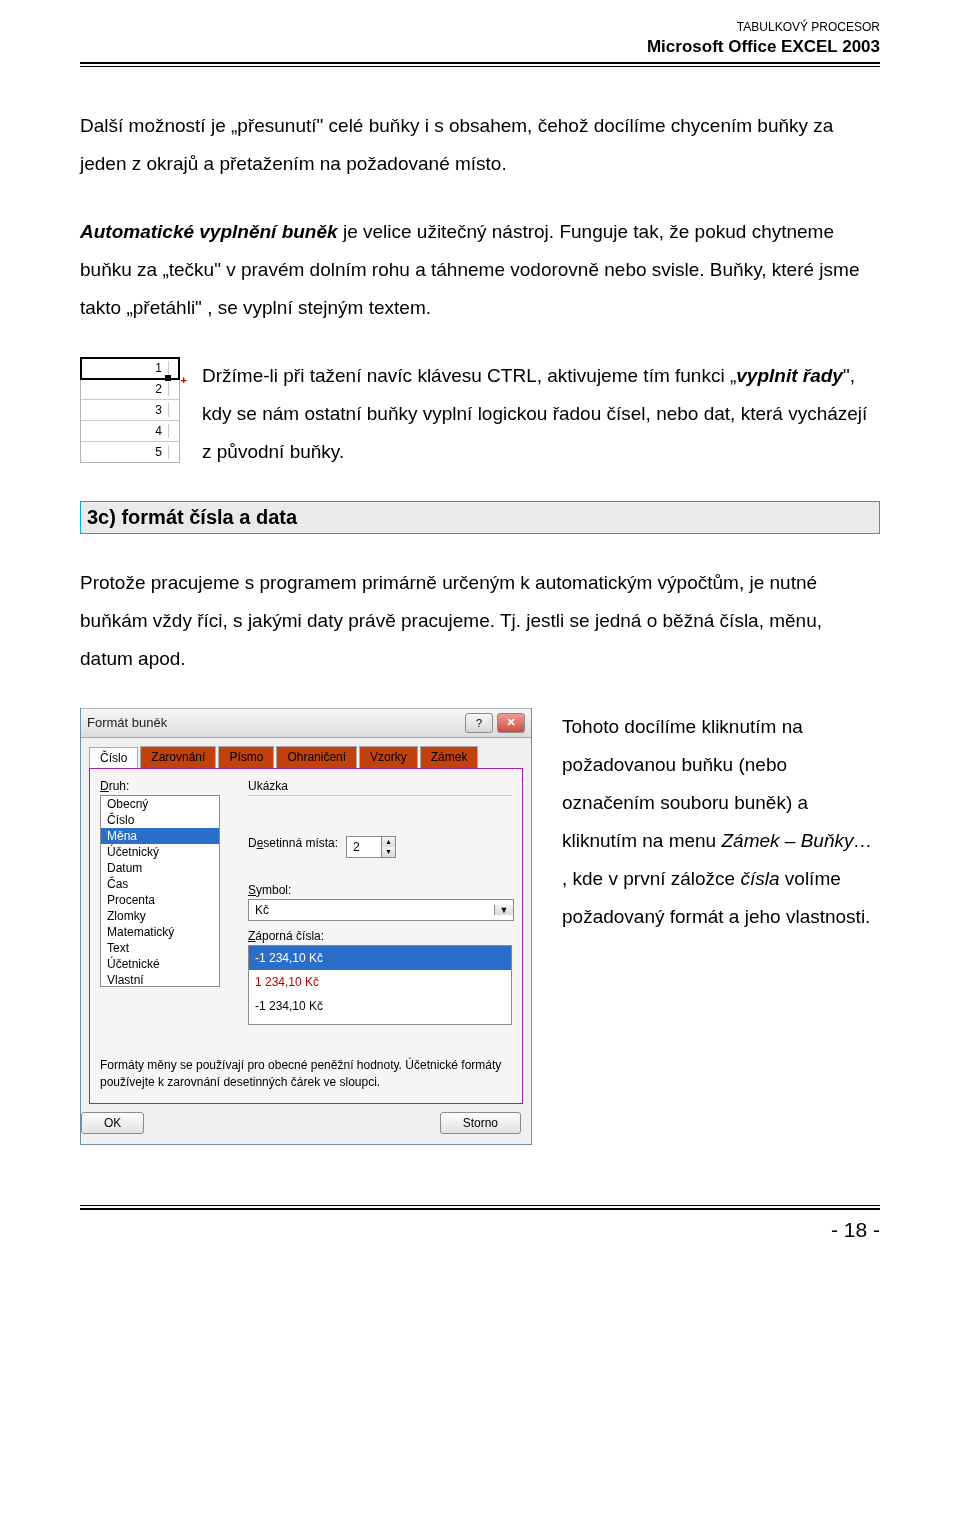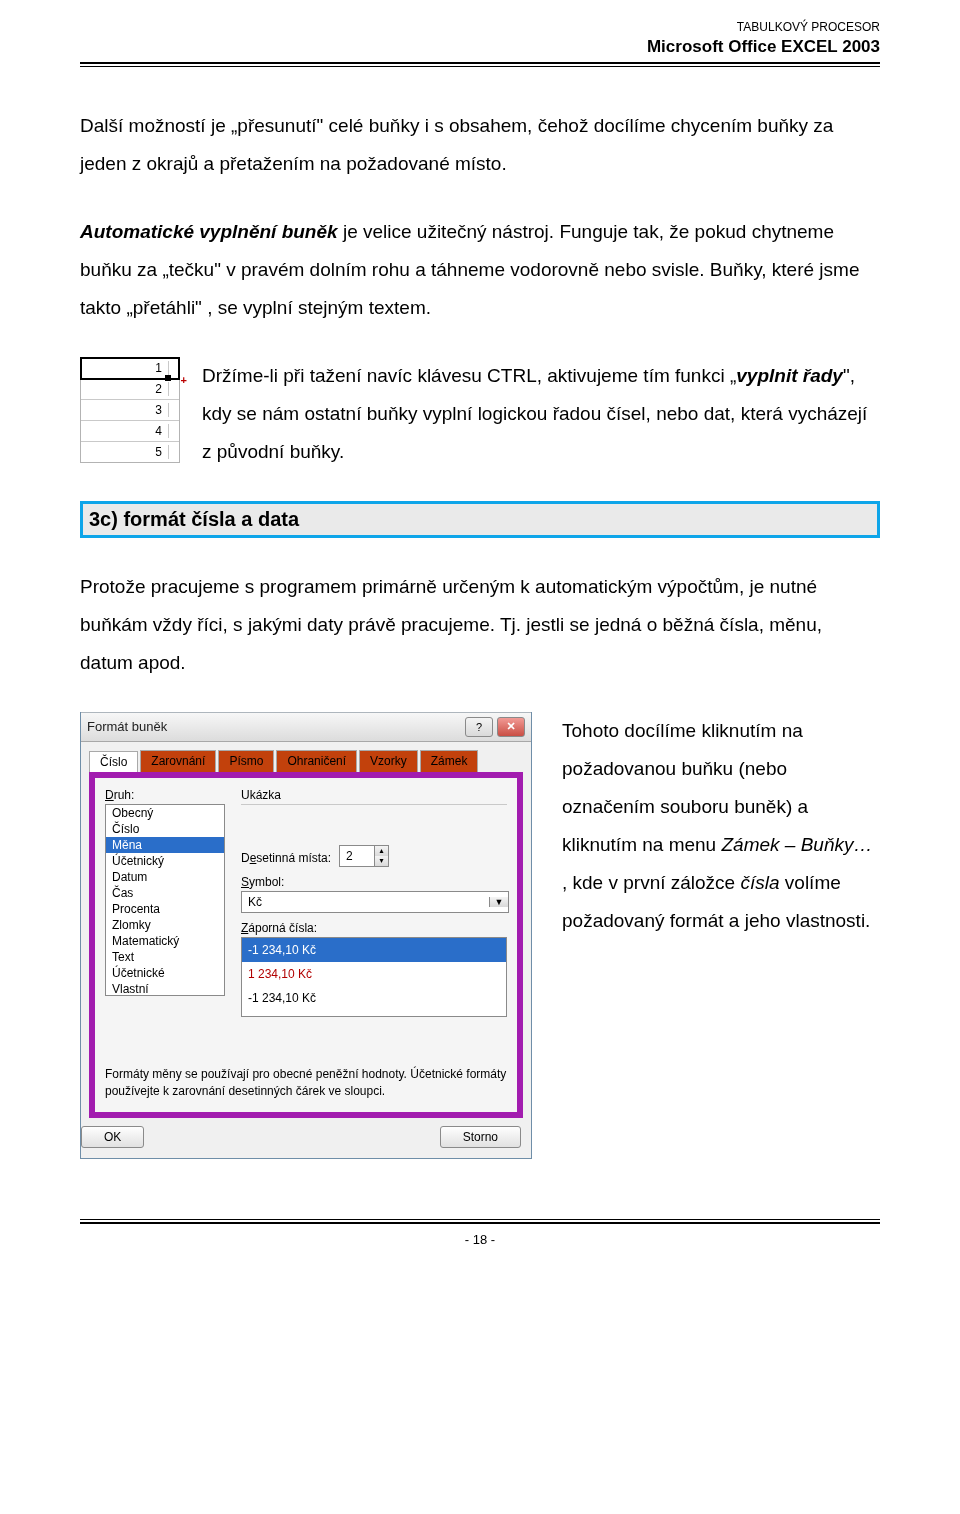--- a/index.html
+++ b/index.html
@@ -102,21 +102,21 @@
     line-height: 2;
   }
 
   
   .section-head {
     background: #eaeaea;
     font-weight: bold;
     font-size: 20px;
     padding: 4px 6px;
     margin: 18px 0 30px 0;
-    border: 3px solid #0ea5e9;
+    border: 1px solid #0ea5e9;
   }
 
   
   .dialog-row {
     display: flex;
     align-items: flex-start;
     gap: 30px;
     margin-bottom: 60px;
   }
   .dialog {
@@ -167,26 +167,26 @@
     background: #c2410c;
     font-size: 12px;
   }
   .tab.active {
     background: #fff;
     position: relative;
     top: 1px;
   }
   .tabbody {
     margin: 0 8px 8px 8px;
-    border: 6px solid #a21caf;
+    border: 1px solid #a21caf;
     background: #f5f5f5;
     padding: 10px 10px 14px 10px;
     min-height: 310px;
     display: flex;
-    gap: 16px;
+    gap: 28px;
     position: relative;
   }
   .col-left { width: 120px; flex: 0 0 auto; }
   .col-right { flex: 1; }
   .fieldlabel { font-size: 12px; margin-bottom: 2px; }
   .fieldlabel .accel { text-decoration: underline; }
   .listbox {
     border: 1px solid #8a8a8a;
     background: #fff;
     height: 190px;
@@ -201,21 +201,21 @@
   .group-title {
     font-size: 12px;
     margin-bottom: 2px;
     border-bottom: 1px solid #c9c9c9;
     padding-bottom: 2px;
   }
   .sample-box {
     height: 28px;
     margin-bottom: 10px;
   }
-  .fieldline { display: flex; align-items: flex-end; gap: 8px; margin-bottom: 8px; }
+  .fieldline { display: flex; align-items: flex-start; gap: 8px; margin-bottom: 25px; }
   .spin {
     border: 1px solid #8a8a8a;
     background: #fff;
     height: 20px; width: 48px;
     display: flex; align-items: center;
   }
   .spin .sval { flex: 1; padding: 0 6px; }
   .spin .sbtns { width: 14px; display: flex; flex-direction: column; }
   .spin .sb { height: 10px; border-left: 1px solid #8a8a8a; background: linear-gradient(#f4f4f4,#dadada); font-size: 8px; text-align: center; line-height: 9px; }
   .combo {
@@ -268,22 +268,22 @@
     border: none;
     border-top: 1px solid #000;
     margin: 0;
   }
   .footer-hr2 {
     border: none;
     border-top: 2px solid #000;
     margin: 2px 0 8px 0;
   }
   .pagenum {
-    text-align: center;
-    font-size: 13px;
+    text-align: right;
+    font-size: 21px;
   }
 </style>
 </head>
 <body>
 
 <div class="page">
   <div class="header">
     <div class="header-sub">TABULKOVÝ PROCESOR</div>
     <div class="header-main">Microsoft Office EXCEL 2003</div>
   </div>

